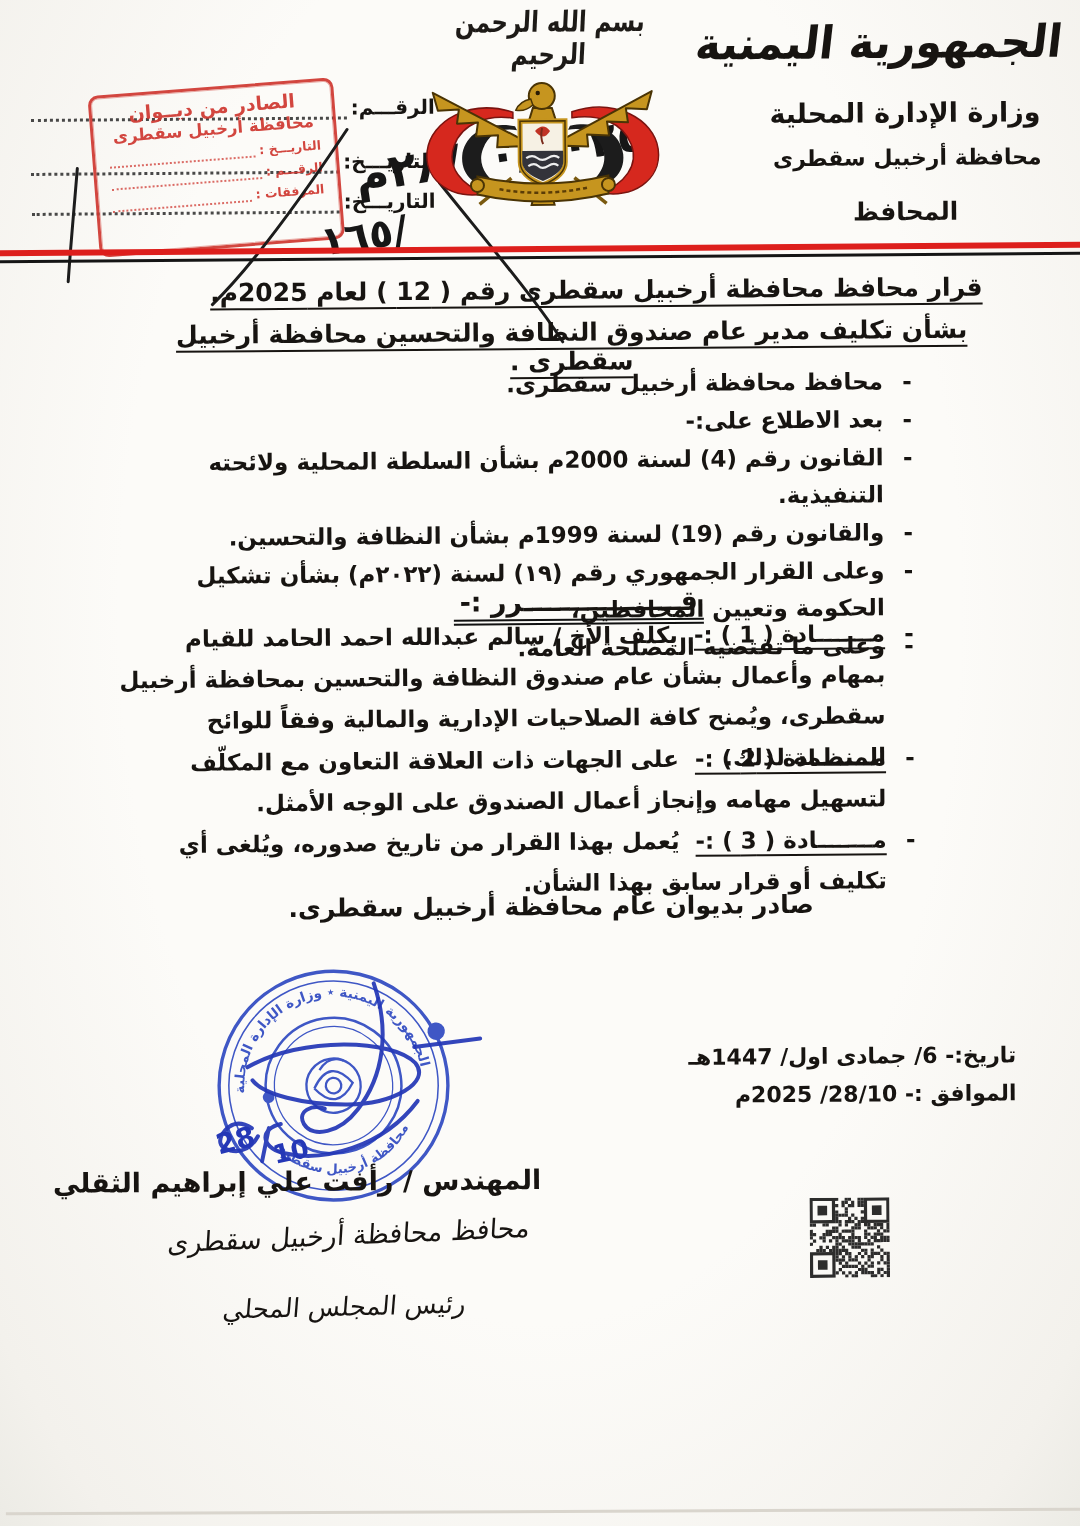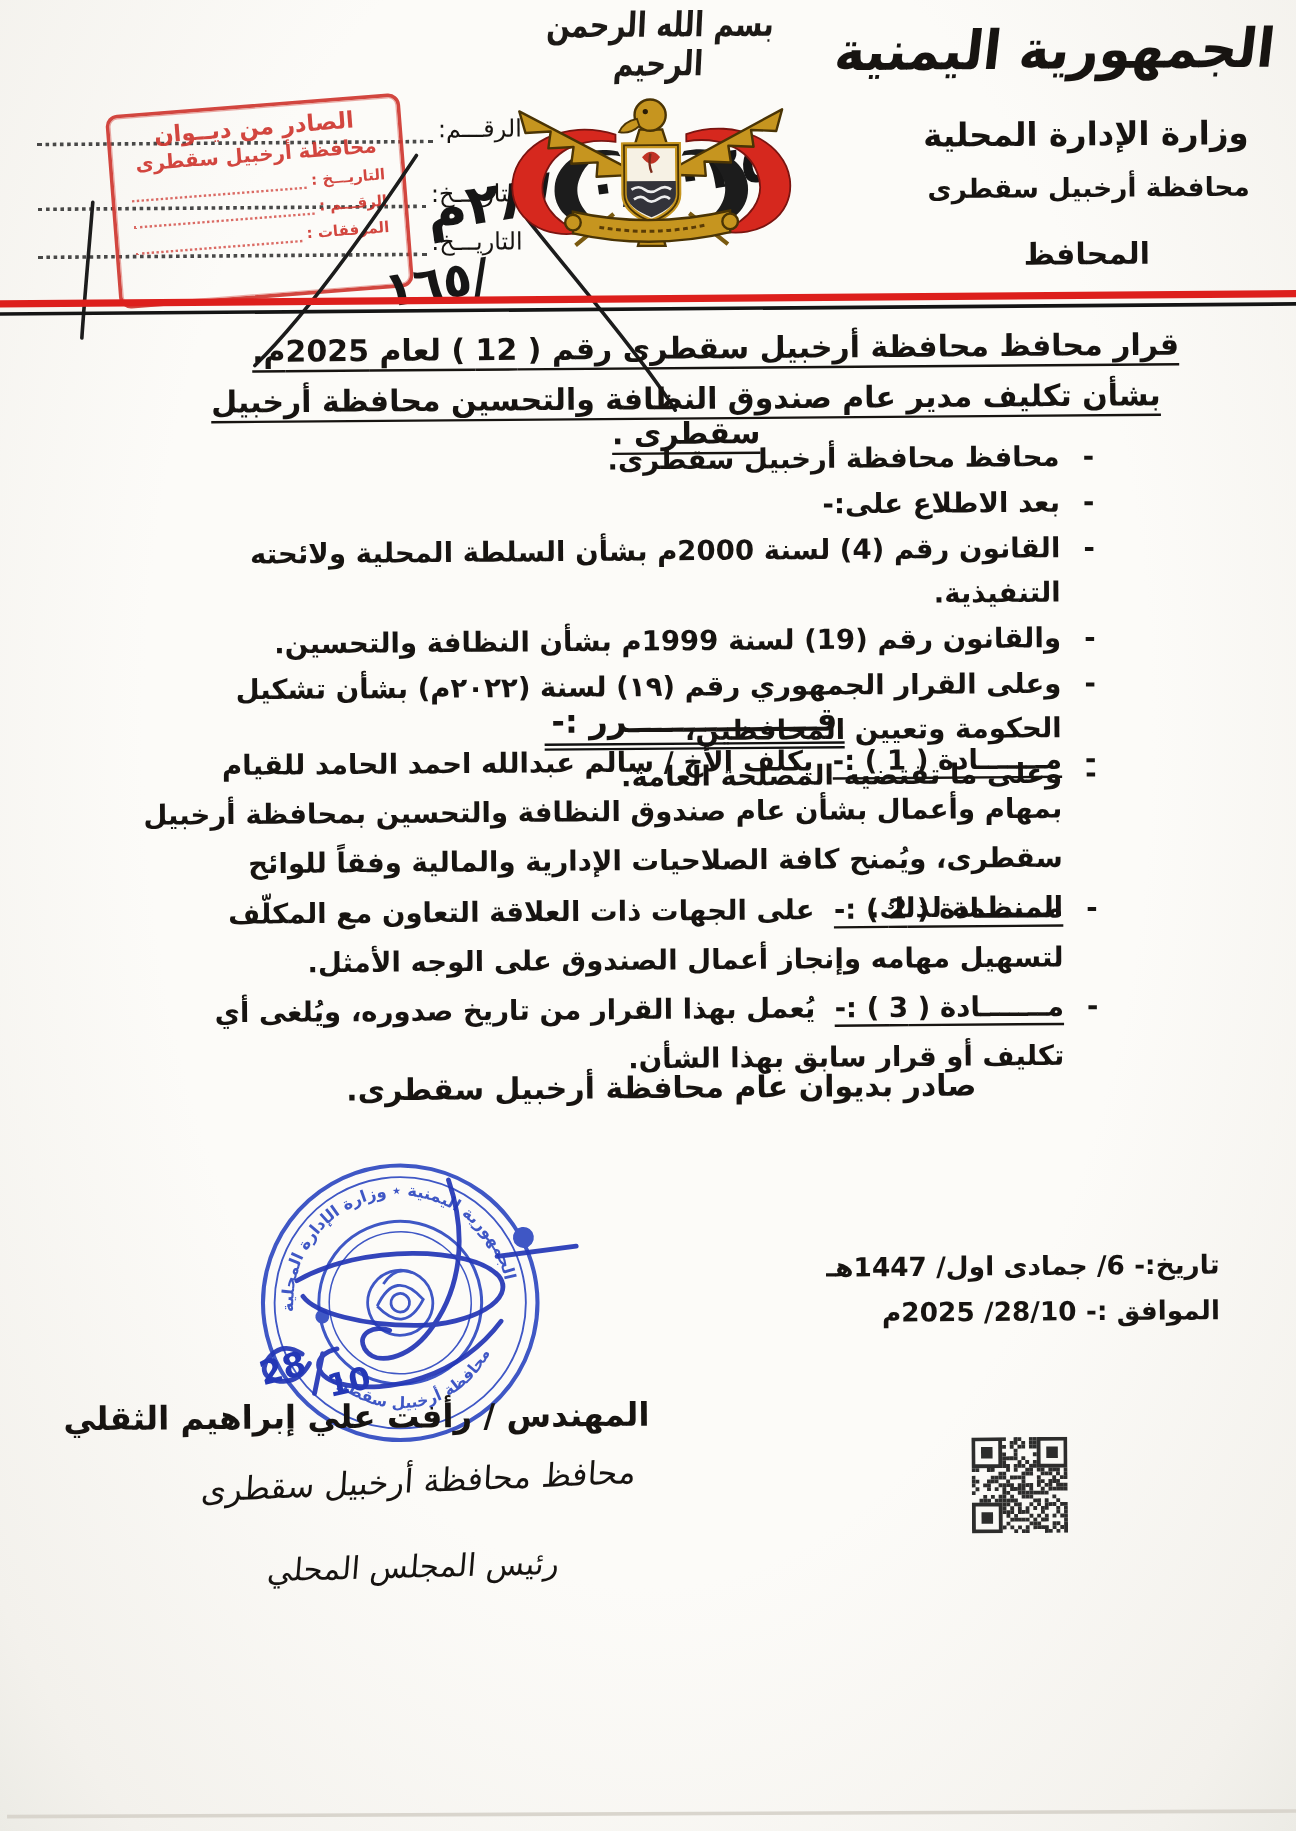--- a/index.html
+++ b/index.html
@@ -8,21 +8,21 @@
   }
   *{margin:0;padding:0;box-sizing:border-box}
   body{background:#888;font-family:"DejaVu Sans",sans-serif;color:var(--ink)}
   #page{position:relative;width:1080px;height:1526px;margin:0 auto;overflow:hidden;
         background:radial-gradient(ellipse at 50% 40%, #fcfbf8 55%, #f3f1ec 90%, #ecebe5 100%);}
   #tilt{position:absolute;inset:0;transform:rotate(-0.45deg)}
   .rtl{direction:rtl;unicode-bidi:plaintext}
 
   
   .refrow{position:absolute;left:36px;width:404px;display:flex;flex-direction:row-reverse;align-items:flex-end;gap:4px}
-  .reflabel{font-size:20px;font-weight:normal;white-space:nowrap}
+  .reflabel{font-size:20px;font-weight:bold;white-space:nowrap}
   .refdots{flex:1;border-bottom:3px dotted #2a2a2a;height:20px;opacity:.85}
 
   
   .redstamp{position:absolute;left:98px;top:84px;width:246px;height:162px;
     border:3px solid var(--stamp-red);border-radius:10px;transform:rotate(-4deg);
     color:var(--stamp-red);text-align:center;padding-top:6px;opacity:.92;
     box-shadow:inset 0 0 0 1px rgba(207,55,48,.45)}
   .redstamp .l1{font-size:19px;font-weight:bold;letter-spacing:1px}
   .redstamp .l2{font-size:16.5px;font-weight:bold;margin-top:2px}
   .redfield{display:flex;flex-direction:row-reverse;align-items:flex-end;gap:4px;

